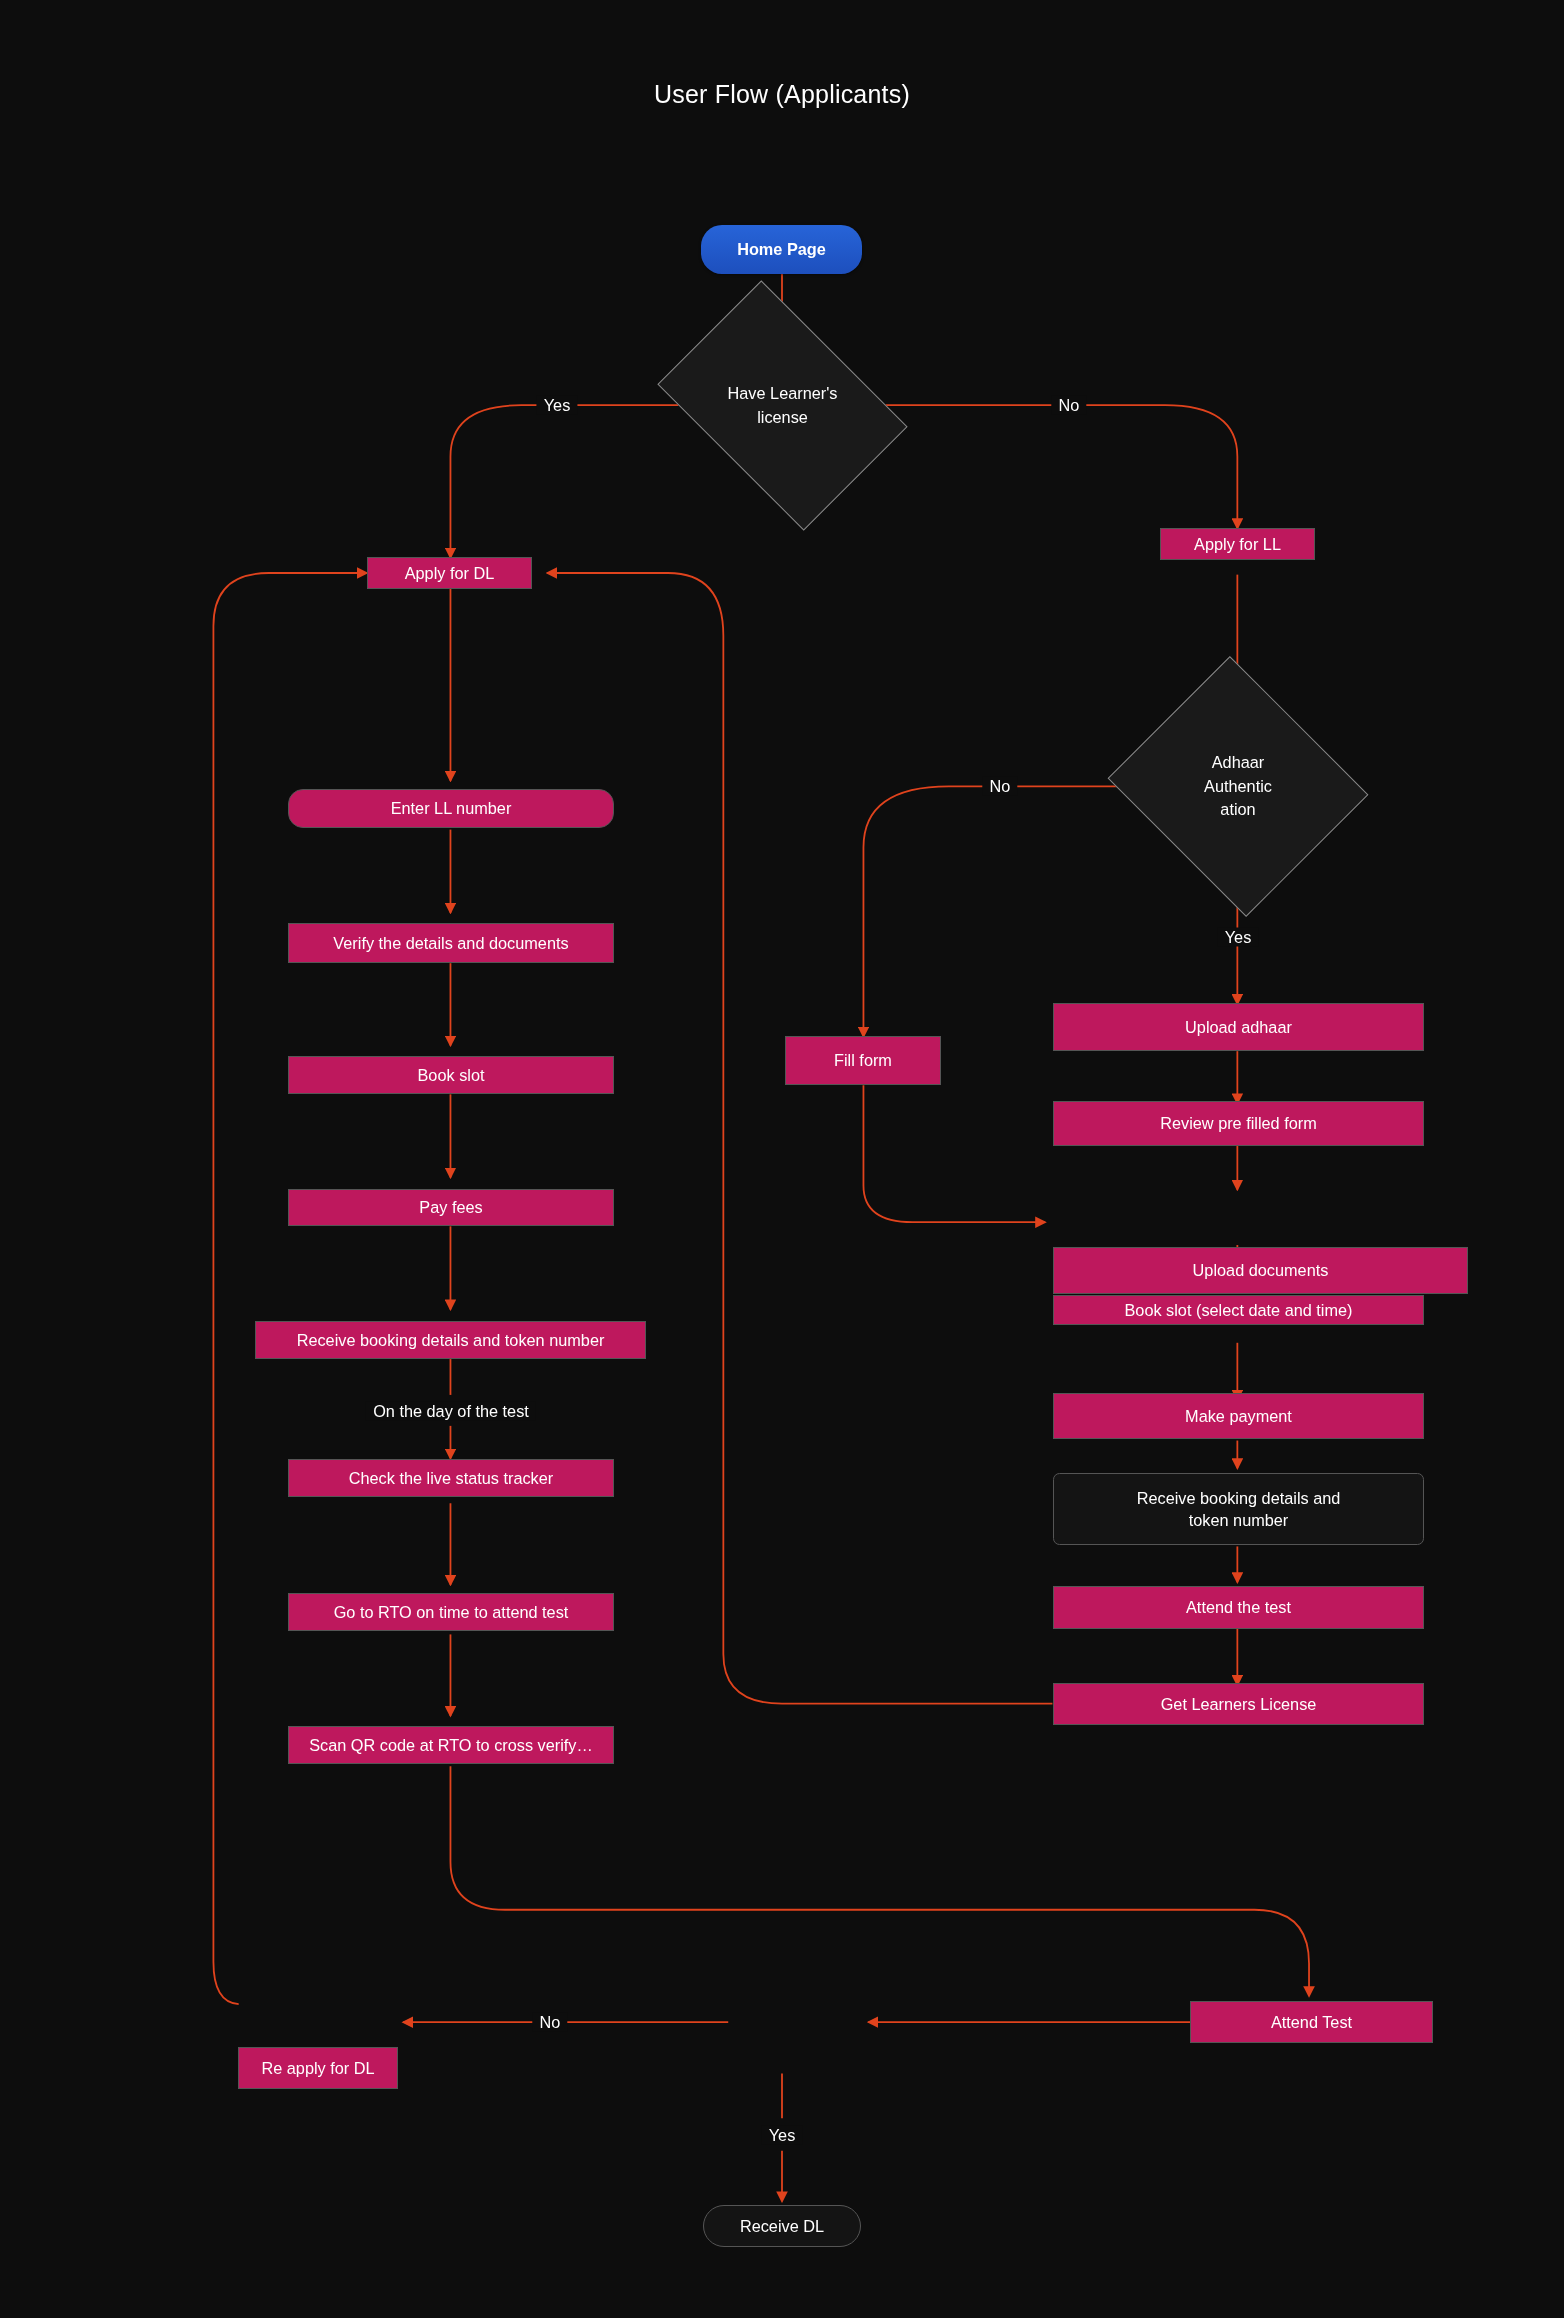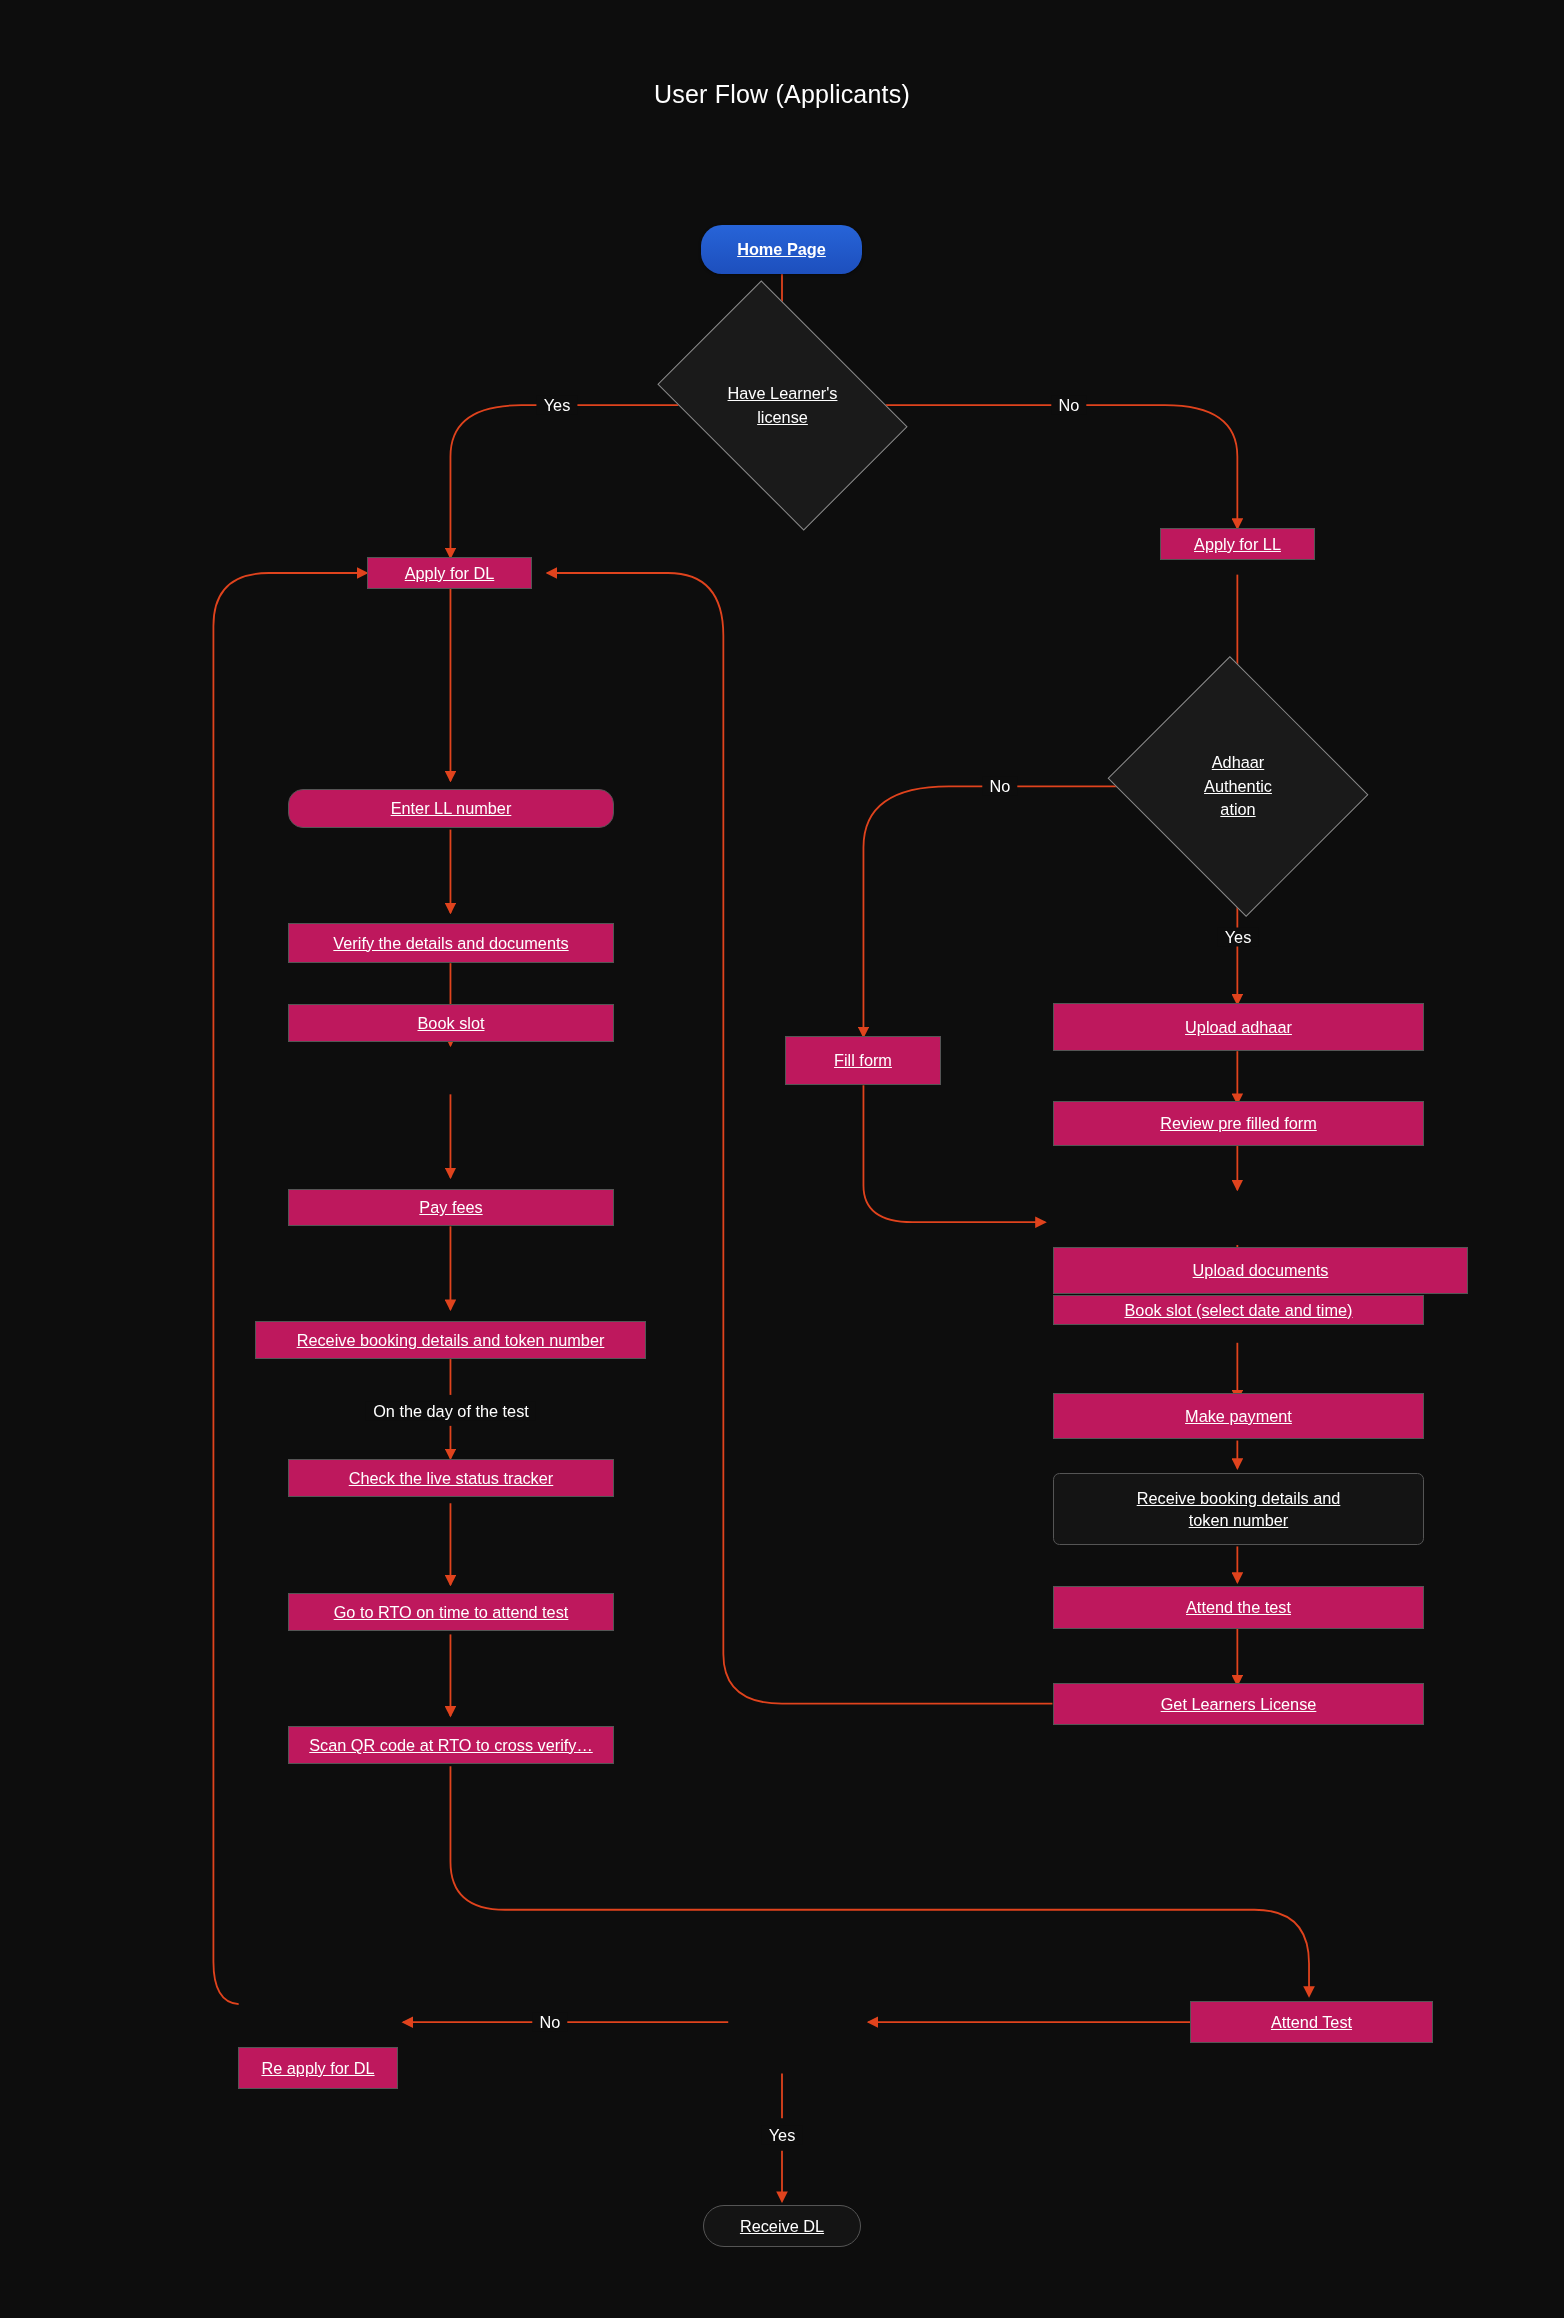--- a/index.html
+++ b/index.html
@@ -44,21 +44,20 @@
     box-sizing: border-box;
     display: flex;
     align-items: center;
     justify-content: center;
     text-align: center;
     font-size: 16.3px;
     font-weight: 400;
     line-height: 1.38;
     color: #ffffff;
     padding: 3.3px 8.1px;
-    text-decoration: underline;
   }
   .node.rect {
     background: #be185d;
     border: 0.8px solid #555555;
   }
   .node.rect-rounded {
     background: #141414;
     border: 0.8px solid #555555;
     border-radius: 6.5px;
   }
@@ -238,21 +237,21 @@
   </div>
 
   <div class="node rect" style="left:288px; top:789px; width:326px; height:39px;border-radius:15px;">
     <span>Enter LL number</span>
   </div>
 
   <div class="node rect" style="left:288px; top:923px; width:326px; height:40px;">
     <span>Verify the details and documents</span>
   </div>
 
-  <div class="node rect" style="left:288px; top:1004px; width:326px; height:38px;">
+  <div class="node rect" style="left:288px; top:1056px; width:326px; height:38px;">
     <span>Book slot</span>
   </div>
 
   <div class="node rect" style="left:288px; top:1189px; width:326px; height:37px;">
     <span>Pay fees</span>
   </div>
 
   <div class="node rect" style="left:255px; top:1321px; width:391px; height:38px;">
     <span>Receive booking details and token number</span>
   </div>

